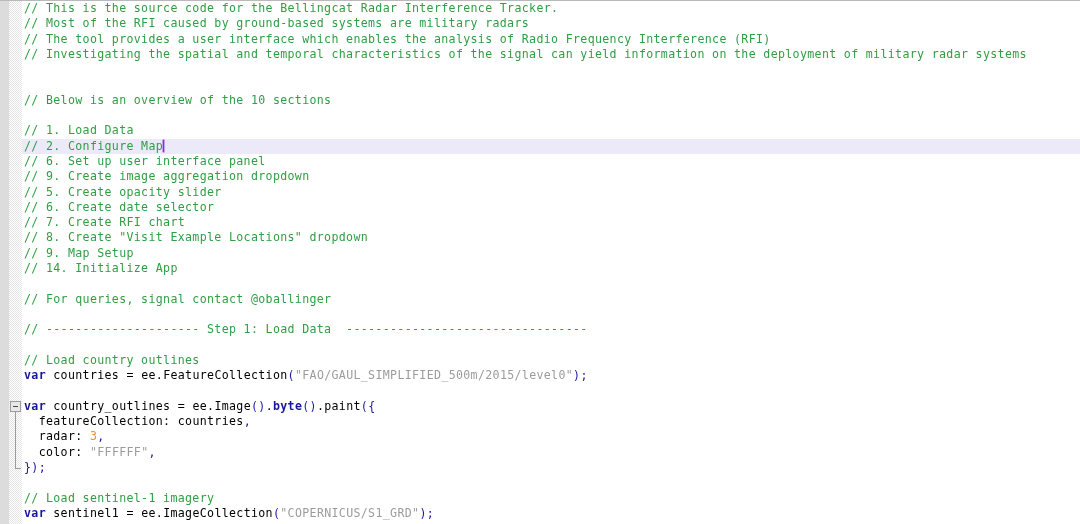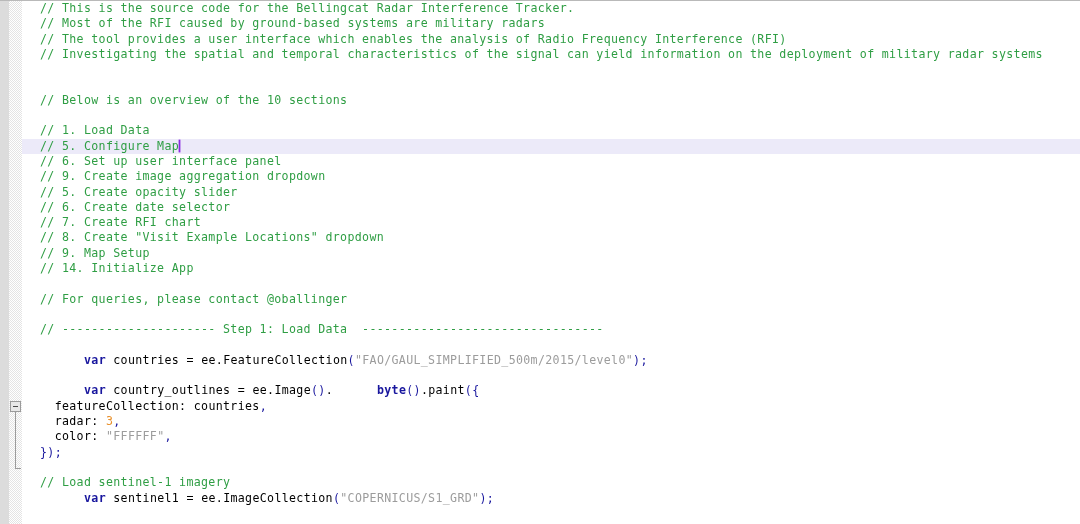--- a/index.html
+++ b/index.html
@@ -67,21 +67,21 @@
     z-index: 1;
   }
 
   .line {
     position: relative;
     height: 15.3px;
     line-height: 15.3px;
     font-size: 11.6px;
     white-space: pre;
     letter-spacing: 0.34px;
-    padding-left: 40px;
+    padding-left: 24px;
     color: #000000;
     font-family: "DejaVu Sans Mono", "Liberation Mono", monospace;
   }
 
   .line.active {
     background: #eceaf9;
   }
 
   
   .caret {
@@ -89,21 +89,21 @@
     width: 1px;
     height: 12px;
     background: #8a2be2;
     vertical-align: -2px;
     margin-left: -0.5px;
     box-shadow: 0 0 0 0.4px #8a2be2;
   }
 
   
   .cm  { color: #2f9e44; }                      
-  .kw  { color: #19179e; font-weight: bold; margin-left: 44px; }   
+  .kw  { color: #19179e; font-weight: bold; }   
   .id  { color: #000000; }                      
   .pn  { color: #19179e; }                      
   .op  { color: #000000; }                      
   .st  { color: #9c9c9c; }                      
   .nm  { color: #e8912d; }                      
 
   
   .fold-widget {
     position: absolute;
     z-index: 5;
@@ -162,48 +162,49 @@
     <div class="line"><span></span></div>
 
     <div class="line"><span></span></div>
 
     <div class="line"><span class="cm">// Below is an overview of the 10 sections</span></div>
 
     <div class="line"><span></span></div>
 
     <div class="line"><span class="cm">// 1. Load Data</span></div>
 
-    <div class="line active"><span class="cm">// 5. Configure Map</span><span class="caret"></span></div>
+    <div class="line active"><span class="cm">// 2. Configure Map</span><span class="caret"></span></div>
 
     <div class="line"><span class="cm">// 6. Set up user interface panel</span></div>
 
     <div class="line"><span class="cm">// 9. Create image aggregation dropdown</span></div>
 
     <div class="line"><span class="cm">// 5. Create opacity slider</span></div>
 
     <div class="line"><span class="cm">// 6. Create date selector</span></div>
 
     <div class="line"><span class="cm">// 7. Create RFI chart</span></div>
 
     <div class="line"><span class="cm">// 8. Create "Visit Example Locations" dropdown</span></div>
 
     <div class="line"><span class="cm">// 9. Map Setup</span></div>
 
     <div class="line"><span class="cm">// 14. Initialize App</span></div>
 
     <div class="line"><span></span></div>
 
-    <div class="line"><span class="cm">// For queries, please contact @oballinger</span></div>
+    <div class="line"><span class="cm">// For queries, signal contact @oballinger</span></div>
 
     <div class="line"><span></span></div>
 
     <div class="line"><span class="cm">// --------------------- Step 1: Load Data  ---------------------------------</span></div>
 
     <div class="line"><span></span></div>
 
+    <div class="line"><span class="cm">// Load country outlines</span></div>
 
     <div class="line"><span><span class="kw">var</span><span class="op"> </span><span class="id">countries</span><span class="op"> </span><span class="op">=</span><span class="op"> </span><span class="id">ee</span><span class="op">.</span><span class="id">FeatureCollection</span><span class="pn">(</span><span class="st">"FAO/GAUL_SIMPLIFIED_500m/2015/level0"</span><span class="pn">)</span><span class="pn">;</span></span></div>
 
     <div class="line"><span></span></div>
 
     <div class="line"><span><span class="kw">var</span><span class="op"> </span><span class="id">country_outlines</span><span class="op"> </span><span class="op">=</span><span class="op"> </span><span class="id">ee</span><span class="op">.</span><span class="id">Image</span><span class="pn">(</span><span class="pn">)</span><span class="op">.</span><span class="kw">byte</span><span class="pn">(</span><span class="pn">)</span><span class="op">.</span><span class="id">paint</span><span class="pn">(</span><span class="pn">{</span></span></div>
 
     <div class="line"><span><span class="op"> </span><span class="op"> </span><span class="id">featureCollection</span><span class="op">:</span><span class="op"> </span><span class="id">countries</span><span class="pn">,</span></span></div>
 
     <div class="line"><span><span class="op"> </span><span class="op"> </span><span class="id">radar</span><span class="op">:</span><span class="op"> </span><span class="nm">3</span><span class="pn">,</span></span></div>

